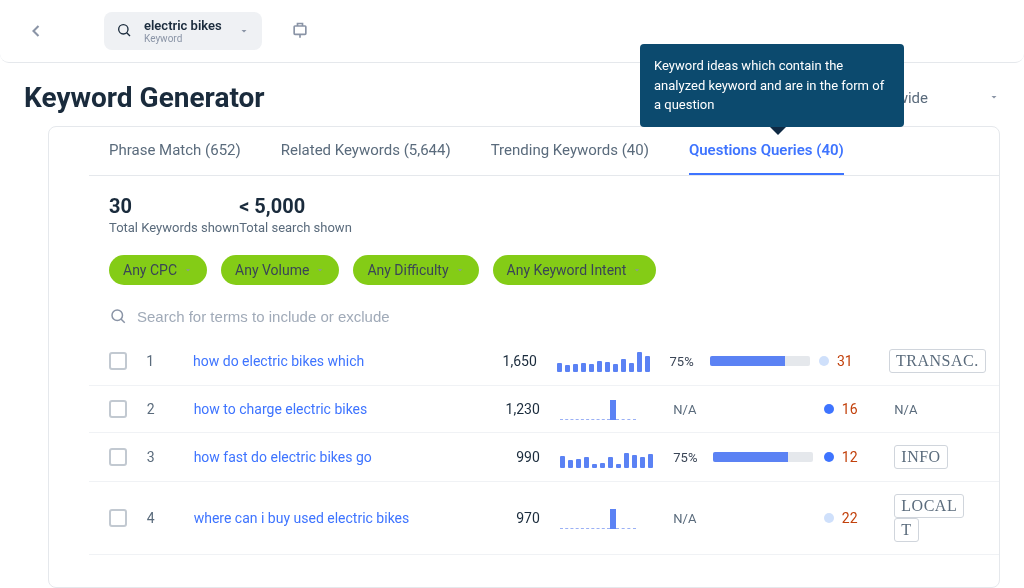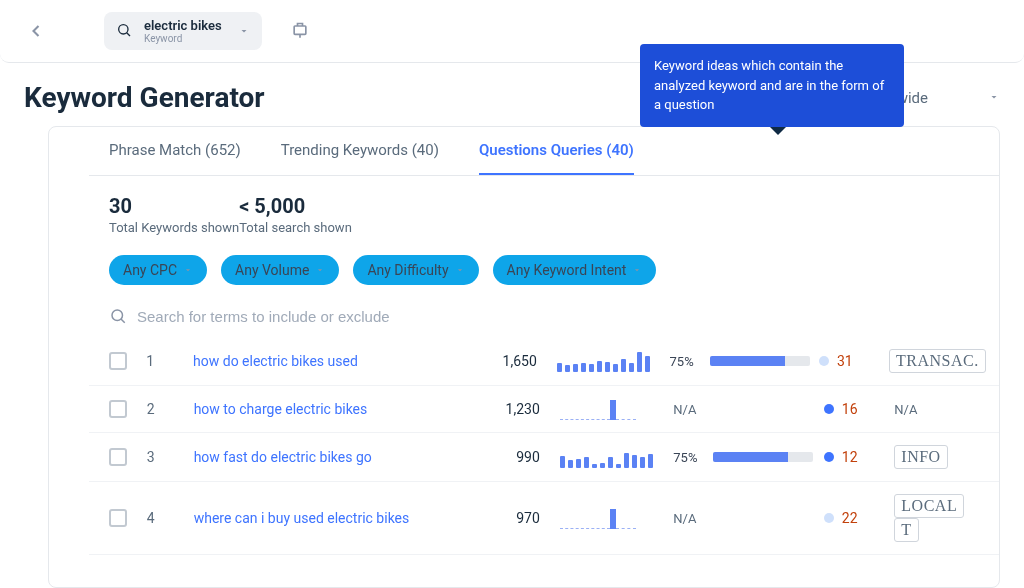--- a/index.html
+++ b/index.html
@@ -20,40 +20,40 @@
   .title-row { display: flex; align-items: center; padding: 18px 24px 6px; gap: 16px; }
   .page-title { font-size: 28px; font-weight: 700; color: #1a2b3c; }
   .help-icon { width: 24px; height: 24px; border: 2px solid #3e74ff; border-radius: 50%; color: #3e74ff; display: flex; align-items: center; justify-content: center; font-size: 14px; font-weight: 700; cursor: pointer; margin-left: auto; }
   .title-right { display: flex; align-items: center; gap: 18px; border-left: 1px solid #e5e8ec; padding-left: 16px; margin-left: 12px; }
   .date-picker { display: flex; align-items: center; gap: 8px; color: #5a6b7c; font-size: 15px; cursor: pointer; }
   .date-picker .cal-icon { width: 20px; height: 20px; color: #8a94a6; }
   .scope-select { color: #5a6b7c; font-size: 15px; cursor: pointer; display: flex; align-items: center; gap: 60px; }
   .scope-caret { color: #8a94a6; }
   
   
-  .tooltip { position: absolute; top: 44px; left: 640px; width: 264px; background: #1d4ed8; color: #fff; padding: 12px 14px; border-radius: 4px; font-size: 13px; line-height: 1.5; z-index: 100; }
+  .tooltip { position: absolute; top: 44px; left: 640px; width: 264px; background: #0c4a6e; color: #fff; padding: 12px 14px; border-radius: 4px; font-size: 13px; line-height: 1.5; z-index: 100; }
   .tooltip::after { content: ""; position: absolute; bottom: -8px; left: 130px; border: 8px solid transparent; border-top-color: #0f2a44; border-bottom: none; }
   
   
   .card { margin: 6px 24px 0 48px; background: #fff; border: 1px solid #e5e8ec; border-radius: 8px; flex: 1; display: flex; flex-direction: column; overflow: hidden; padding-left: 40px; }
   .layout { display: flex; flex-direction: column; height: 588px; }
   
   
   .tabs { display: flex; gap: 40px; padding: 14px 20px 0; border-bottom: 1px solid #e5e8ec; font-size: 15px; }
   .tab { color: #5a6b7c; padding-bottom: 14px; cursor: pointer; }
   .tab.active { color: #3e74ff; font-weight: 600; border-bottom: 2px solid #3e74ff; }
   
   
   .stats { display: flex; padding: 18px 20px 10px; }
   .stat .stat-value { font-size: 20px; font-weight: 700; color: #1a2b3c; }
   .stat .stat-label { font-size: 13px; color: #5a6b7c; margin-top: 2px; }
   
   
   .filters { display: flex; gap: 14px; padding: 10px 20px 14px; }
-  .pill { background: #0ea5e9; border-radius: 18px; padding: 7px 14px; font-size: 14px; color: #3a4556; display: flex; align-items: center; gap: 6px; cursor: pointer; }
+  .pill { background: #84cc16; border-radius: 18px; padding: 7px 14px; font-size: 14px; color: #3a4556; display: flex; align-items: center; gap: 6px; cursor: pointer; }
   .pill .caret { color: #8a94a6; }
   
   
   .table-search { display: flex; align-items: center; gap: 10px; padding: 8px 20px 12px; color: #8a94a6; }
   .table-search .s-icon { width: 18px; height: 18px; }
   .table-search input { border: none; outline: none; font-size: 15px; color: #3a4556; width: 400px; }
   .table-search input::placeholder { color: #a0aab8; }
   
   
   .thead { display: flex; align-items: center; border-top: 1px solid #e5e8ec; border-bottom: 1px solid #e5e8ec; padding: 10px 20px; font-size: 13px; color: #5a6b7c; font-weight: 500; }
@@ -151,20 +151,21 @@
         </span>
       </div>
     </div>
   </div>
 
   <div class="tooltip">Keyword ideas which contain the analyzed keyword and are in the form of a question</div>
 
   <div class="card">
     <div class="tabs">
       <div class="tab">Phrase Match (652)</div>
+      <div class="tab">Related Keywords (5,644)</div>
       <div class="tab">Trending Keywords (40)</div>
       <div class="tab active">Questions Queries (40)</div>
     </div>
 
     <div class="stats">
       <div class="stat">
         <div class="stat-value">30</div>
         <div class="stat-label">Total Keywords shown</div>
       </div>
       <div class="stat">
@@ -210,21 +211,21 @@
       <input type="text" placeholder="Search for terms to include or exclude" style="">
     </div>
 
 
     <div id="tbody">
         <div class="trow">
           <div class="col-check">
             <div class="checkbox"></div>
           </div>
           <div class="col-idx">1</div>
-          <div class="col-kw"><span class="kw-link">how do electric bikes used</span></div>
+          <div class="col-kw"><span class="kw-link">how do electric bikes which</span></div>
           <div class="col-vol">1,650</div>
           <div class="col-trend">
             <div class="spark">
               <div class="bar" style="height: 8.8px;"></div>
               <div class="bar" style="height: 6.6px;"></div>
               <div class="bar" style="height: 7.7px;"></div>
               <div class="bar" style="height: 8.8px;"></div>
               <div class="bar" style="height: 7.7px;"></div>
               <div class="bar" style="height: 11px;"></div>
               <div class="bar" style="height: 9.9px;"></div>

